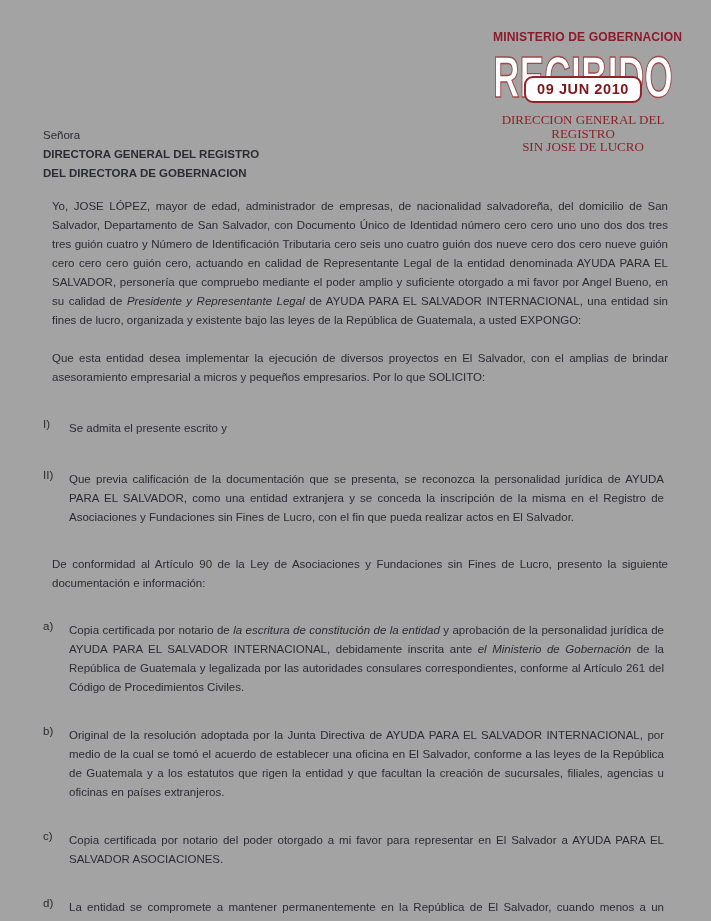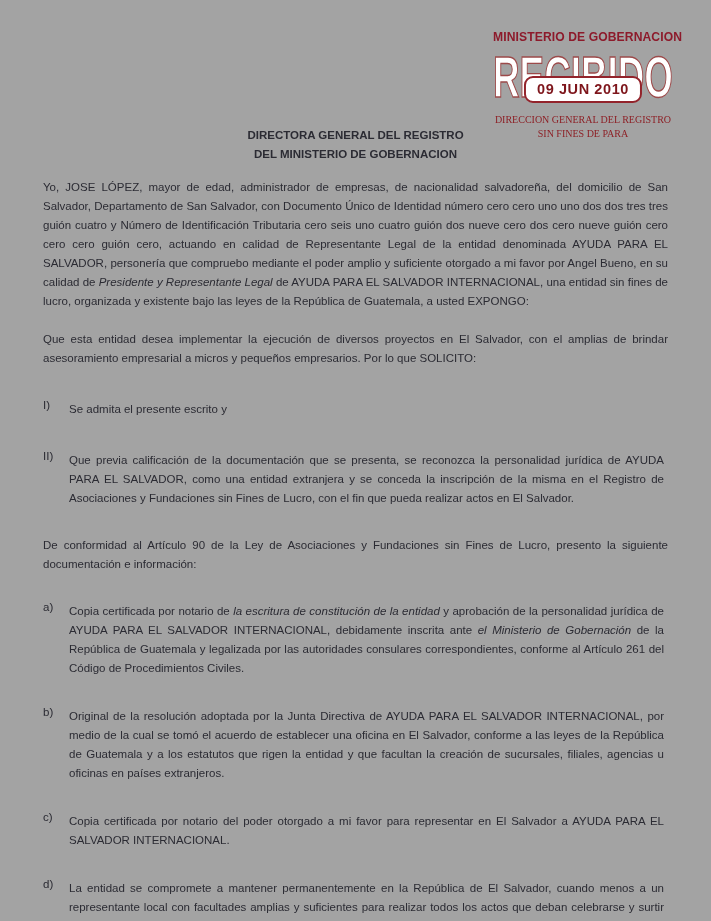--- a/index.html
+++ b/index.html
@@ -28,31 +28,31 @@
     position:absolute;left:50%;top:24px;transform:translateX(-50%);
     background:#ffffff;border:2.5px solid #93232b;border-radius:9px;
     padding:2px 11px 3px 11px;white-space:nowrap;
   }
   .datebox span{
     font-size:14.5px;font-weight:bold;color:#7e161c;letter-spacing:0.6px;
   }
   .office{
     margin-top:5px;
     font-family:"Liberation Serif",serif;
-    font-size:10px;line-height:13.5px;color:#8d2026;
+    font-size:13px;line-height:13.5px;color:#8d2026;
   }
   
   .letter{
     position:absolute;top:126px;left:43px;width:625px;
     font-size:11.5px;line-height:19px;
   }
   .recipient div{white-space:nowrap;}
-  .b{font-weight:bold;text-align:center;}
+  .b{font-weight:bold;}
   .it{font-style:italic;}
-  .para{margin:19px 0 0 0;text-align:justify;}
+  .para{margin:19px 0 0 9px;text-align:justify;}
   .li{display:flex;margin-top:24px;}
   .li .marker{flex:none;width:22px;}
   .li .litext{flex:1;text-align:justify;margin:4px;}
 </style>
 </head>
 <body>
 
 <div class="page">
 
   <div class="stamp">
@@ -60,29 +60,30 @@
     <div class="recibido-wrap">
       <svg class="recibido-svg" width="202" height="56" viewBox="0 0 202 56">
         <text x="101" y="45" text-anchor="middle" font-family="Liberation Sans, sans-serif" font-size="58" font-weight="bold" fill="#ffffff" stroke="#9c4a4a" stroke-width="1.4" textLength="180" lengthAdjust="spacingAndGlyphs">RECIBIDO</text>
       </svg>
       <div class="datebox">
         <span>09 JUN 2010</span>
       </div>
     </div>
     <div class="office">
       <div>DIRECCION GENERAL DEL REGISTRO</div>
-      <div>SIN FINES DE PARA</div>
+      <div>SIN JOSE DE LUCRO</div>
     </div>
   </div>
 
   <div class="letter">
 
     <div class="recipient">
+      <div>Señora</div>
       <div class="b">DIRECTORA GENERAL DEL REGISTRO</div>
-      <div class="b">DEL MINISTERIO DE GOBERNACION</div>
+      <div class="b">DEL DIRECTORA DE GOBERNACION</div>
     </div>
 
     <p class="para" style="margin-top:14px"><span>Yo, JOSE LÓPEZ, mayor de edad, administrador de empresas, de nacionalidad salvadoreña, del domicilio de San Salvador, Departamento de San Salvador, con Documento Único de Identidad número cero cero uno uno dos dos tres tres guión cuatro y Número de Identificación Tributaria cero seis uno cuatro guión dos nueve cero dos cero nueve guión cero cero cero guión cero, actuando en calidad de Representante Legal de la entidad denominada AYUDA PARA EL SALVADOR, personería que compruebo mediante el poder amplio y suficiente otorgado a mi favor por Angel Bueno, en su calidad de </span><span class="it">Presidente y Representante Legal</span><span> de AYUDA PARA EL SALVADOR INTERNACIONAL, una entidad sin fines de lucro, organizada y existente bajo las leyes de la República de Guatemala, a usted EXPONGO:</span></p>
 
     <p class="para">Que esta entidad desea implementar la ejecución de diversos proyectos en El Salvador, con el amplias de brindar asesoramiento empresarial a micros y pequeños empresarios. Por lo que SOLICITO:</p>
 
     <div class="li" style="margin-top:28px">
       <span class="marker">I)</span>
       <p class="litext">Se admita el presente escrito y</p>
     </div>
@@ -99,21 +100,21 @@
       <p class="litext"><span>Copia certificada por notario de </span><span class="it">la escritura de constitución de la entidad</span><span> y aprobación de la personalidad jurídica de AYUDA PARA EL SALVADOR INTERNACIONAL, debidamente inscrita ante </span><span class="it">el Ministerio de Gobernación</span><span> de la República de Guatemala y legalizada por las autoridades consulares correspondientes, conforme al Artículo 261 del Código de Procedimientos Civiles.</span></p>
     </div>
 
     <div class="li" style="margin-top:21px">
       <span class="marker">b)</span>
       <p class="litext">Original de la resolución adoptada por la Junta Directiva de AYUDA PARA EL SALVADOR INTERNACIONAL, por medio de la cual se tomó el acuerdo de establecer una oficina en El Salvador, conforme a las leyes de la República de Guatemala y a los estatutos que rigen la entidad y que facultan la creación de sucursales, filiales, agencias u oficinas en países extranjeros.</p>
     </div>
 
     <div class="li" style="margin-top:21px">
       <span class="marker">c)</span>
-      <p class="litext">Copia certificada por notario del poder otorgado a mi favor para representar en El Salvador a AYUDA PARA EL SALVADOR INTERNACIONAL.</p>
+      <p class="litext">Copia certificada por notario del poder otorgado a mi favor para representar en El Salvador a AYUDA PARA EL SALVADOR ASOCIACIONES.</p>
     </div>
 
     <div class="li" style="margin-top:21px">
       <span class="marker">d)</span>
       <p class="litext">La entidad se compromete a mantener permanentemente en la República de El Salvador, cuando menos a un representante local con facultades amplias y suficientes para realizar todos los actos que deban celebrarse y surtir efecto en el territorio nacional.</p>
     </div>
 
   </div>
 </div>
 

